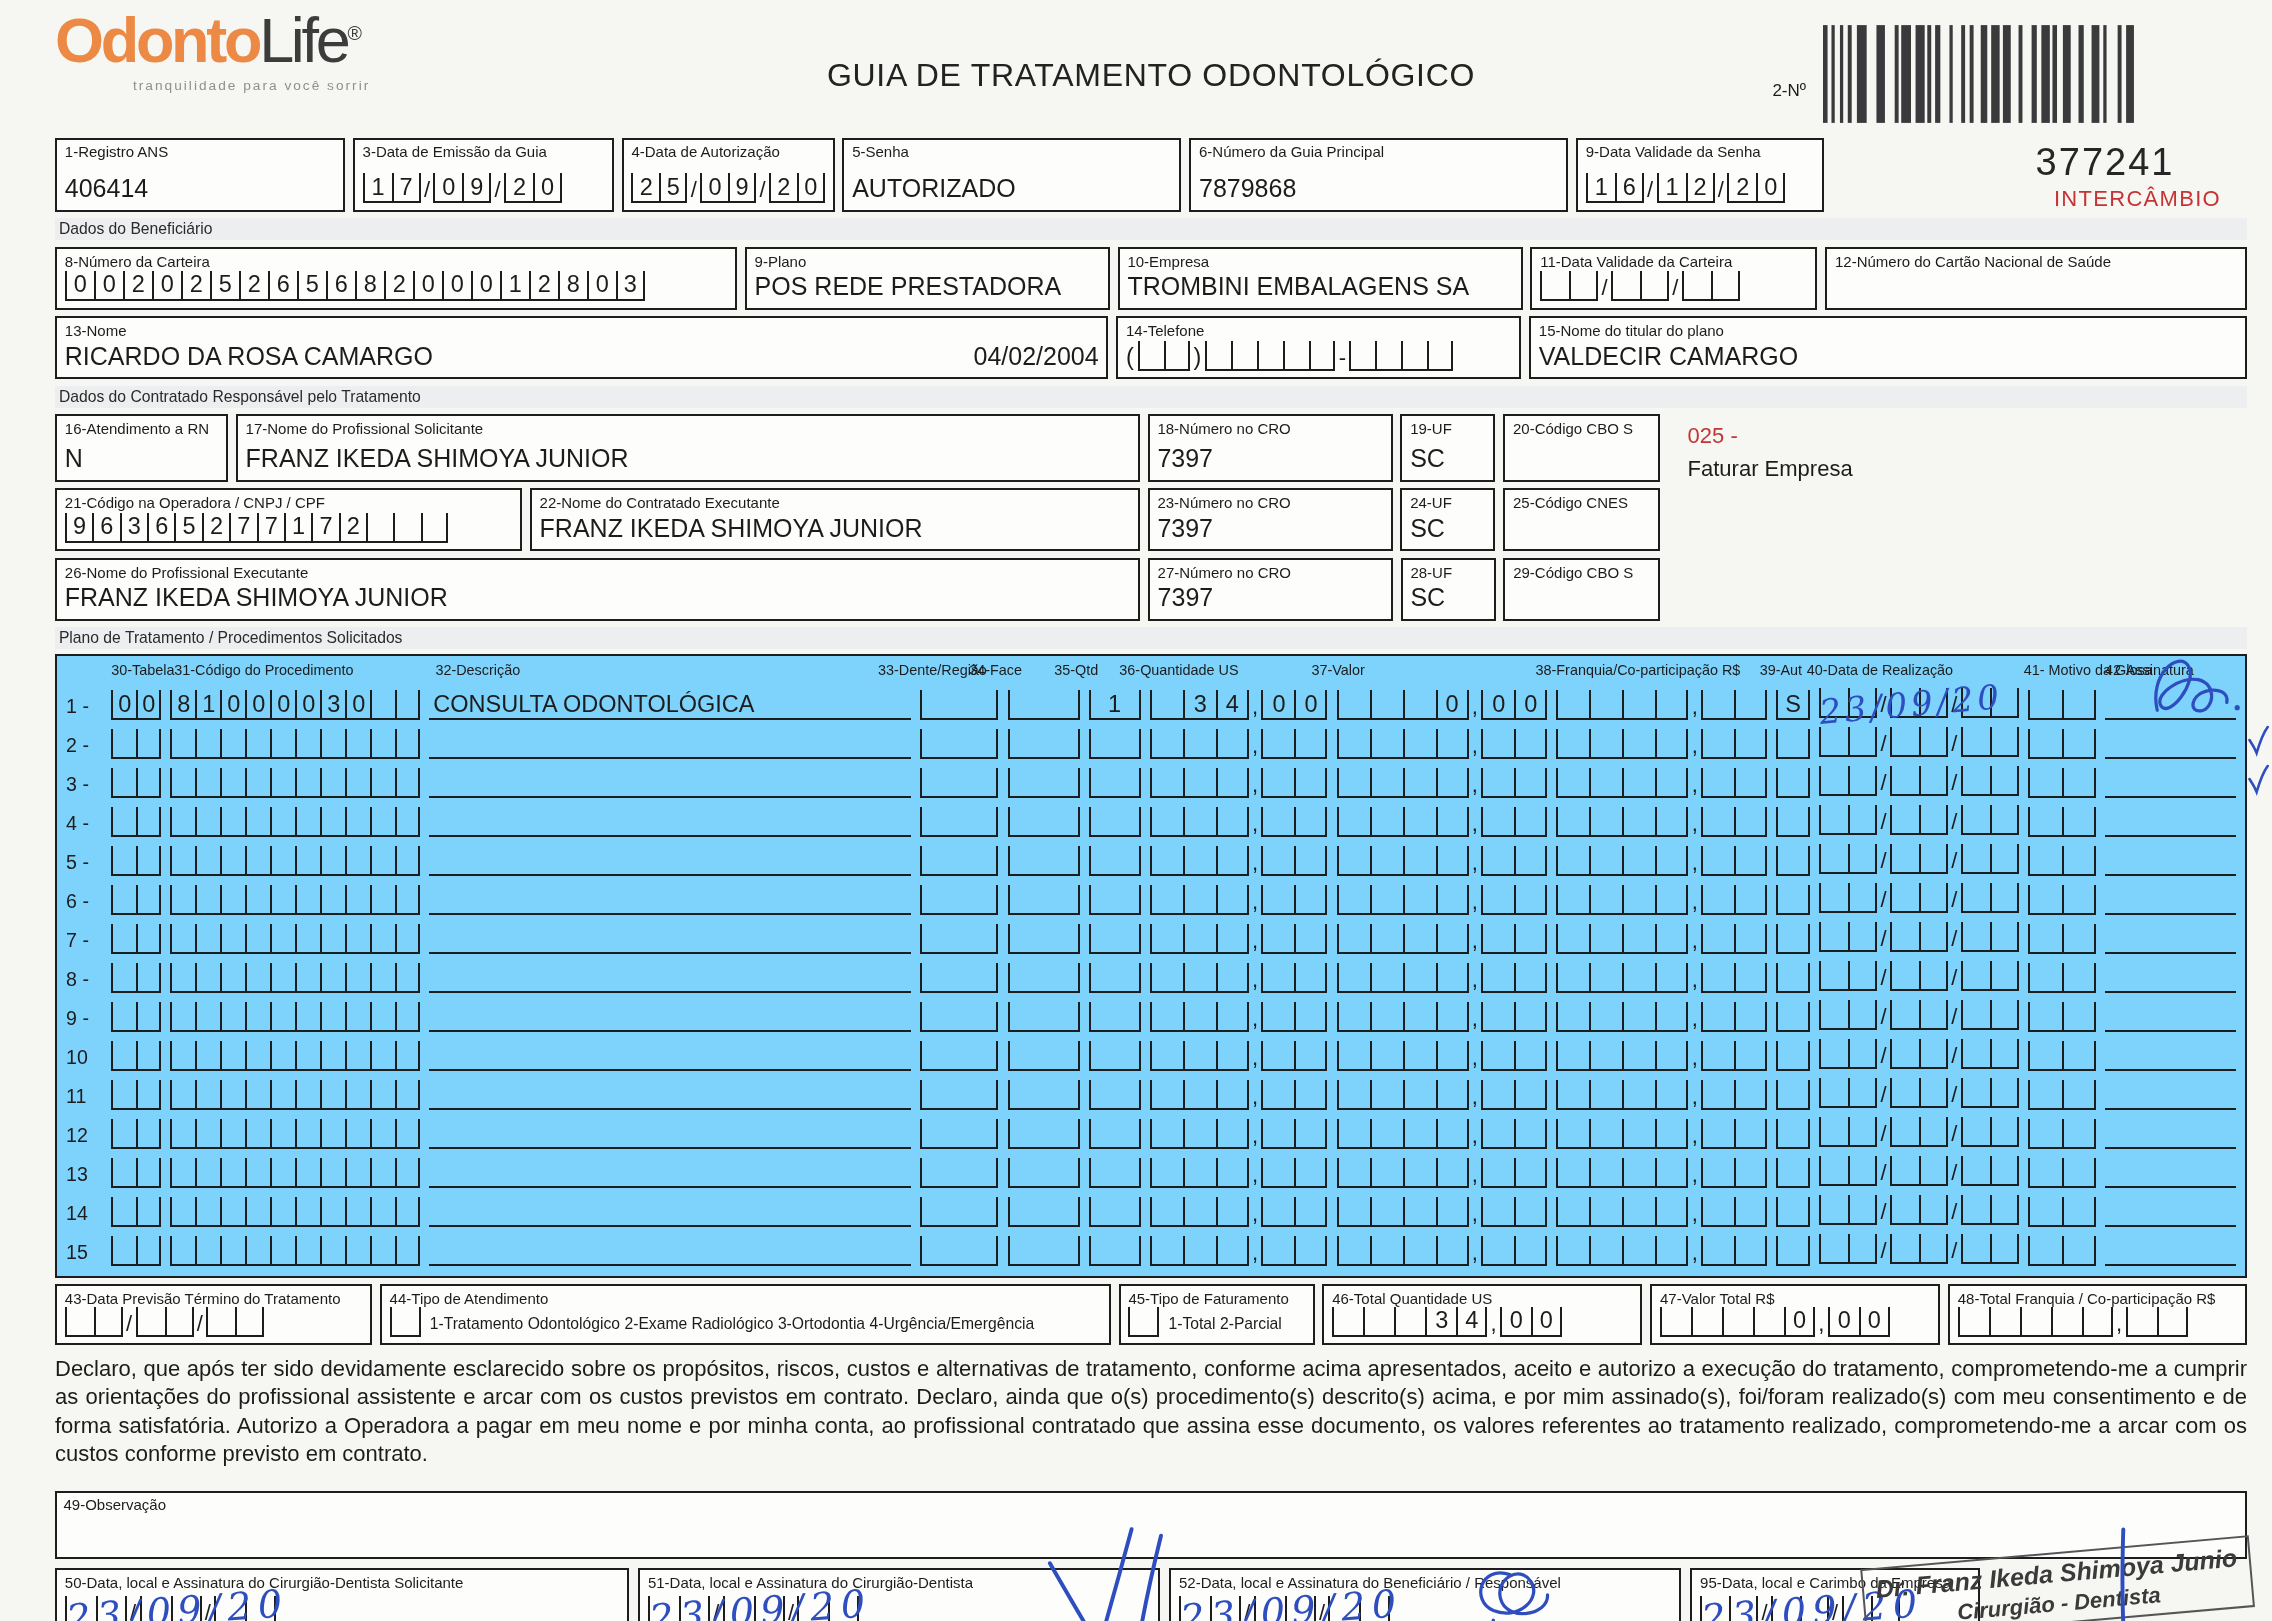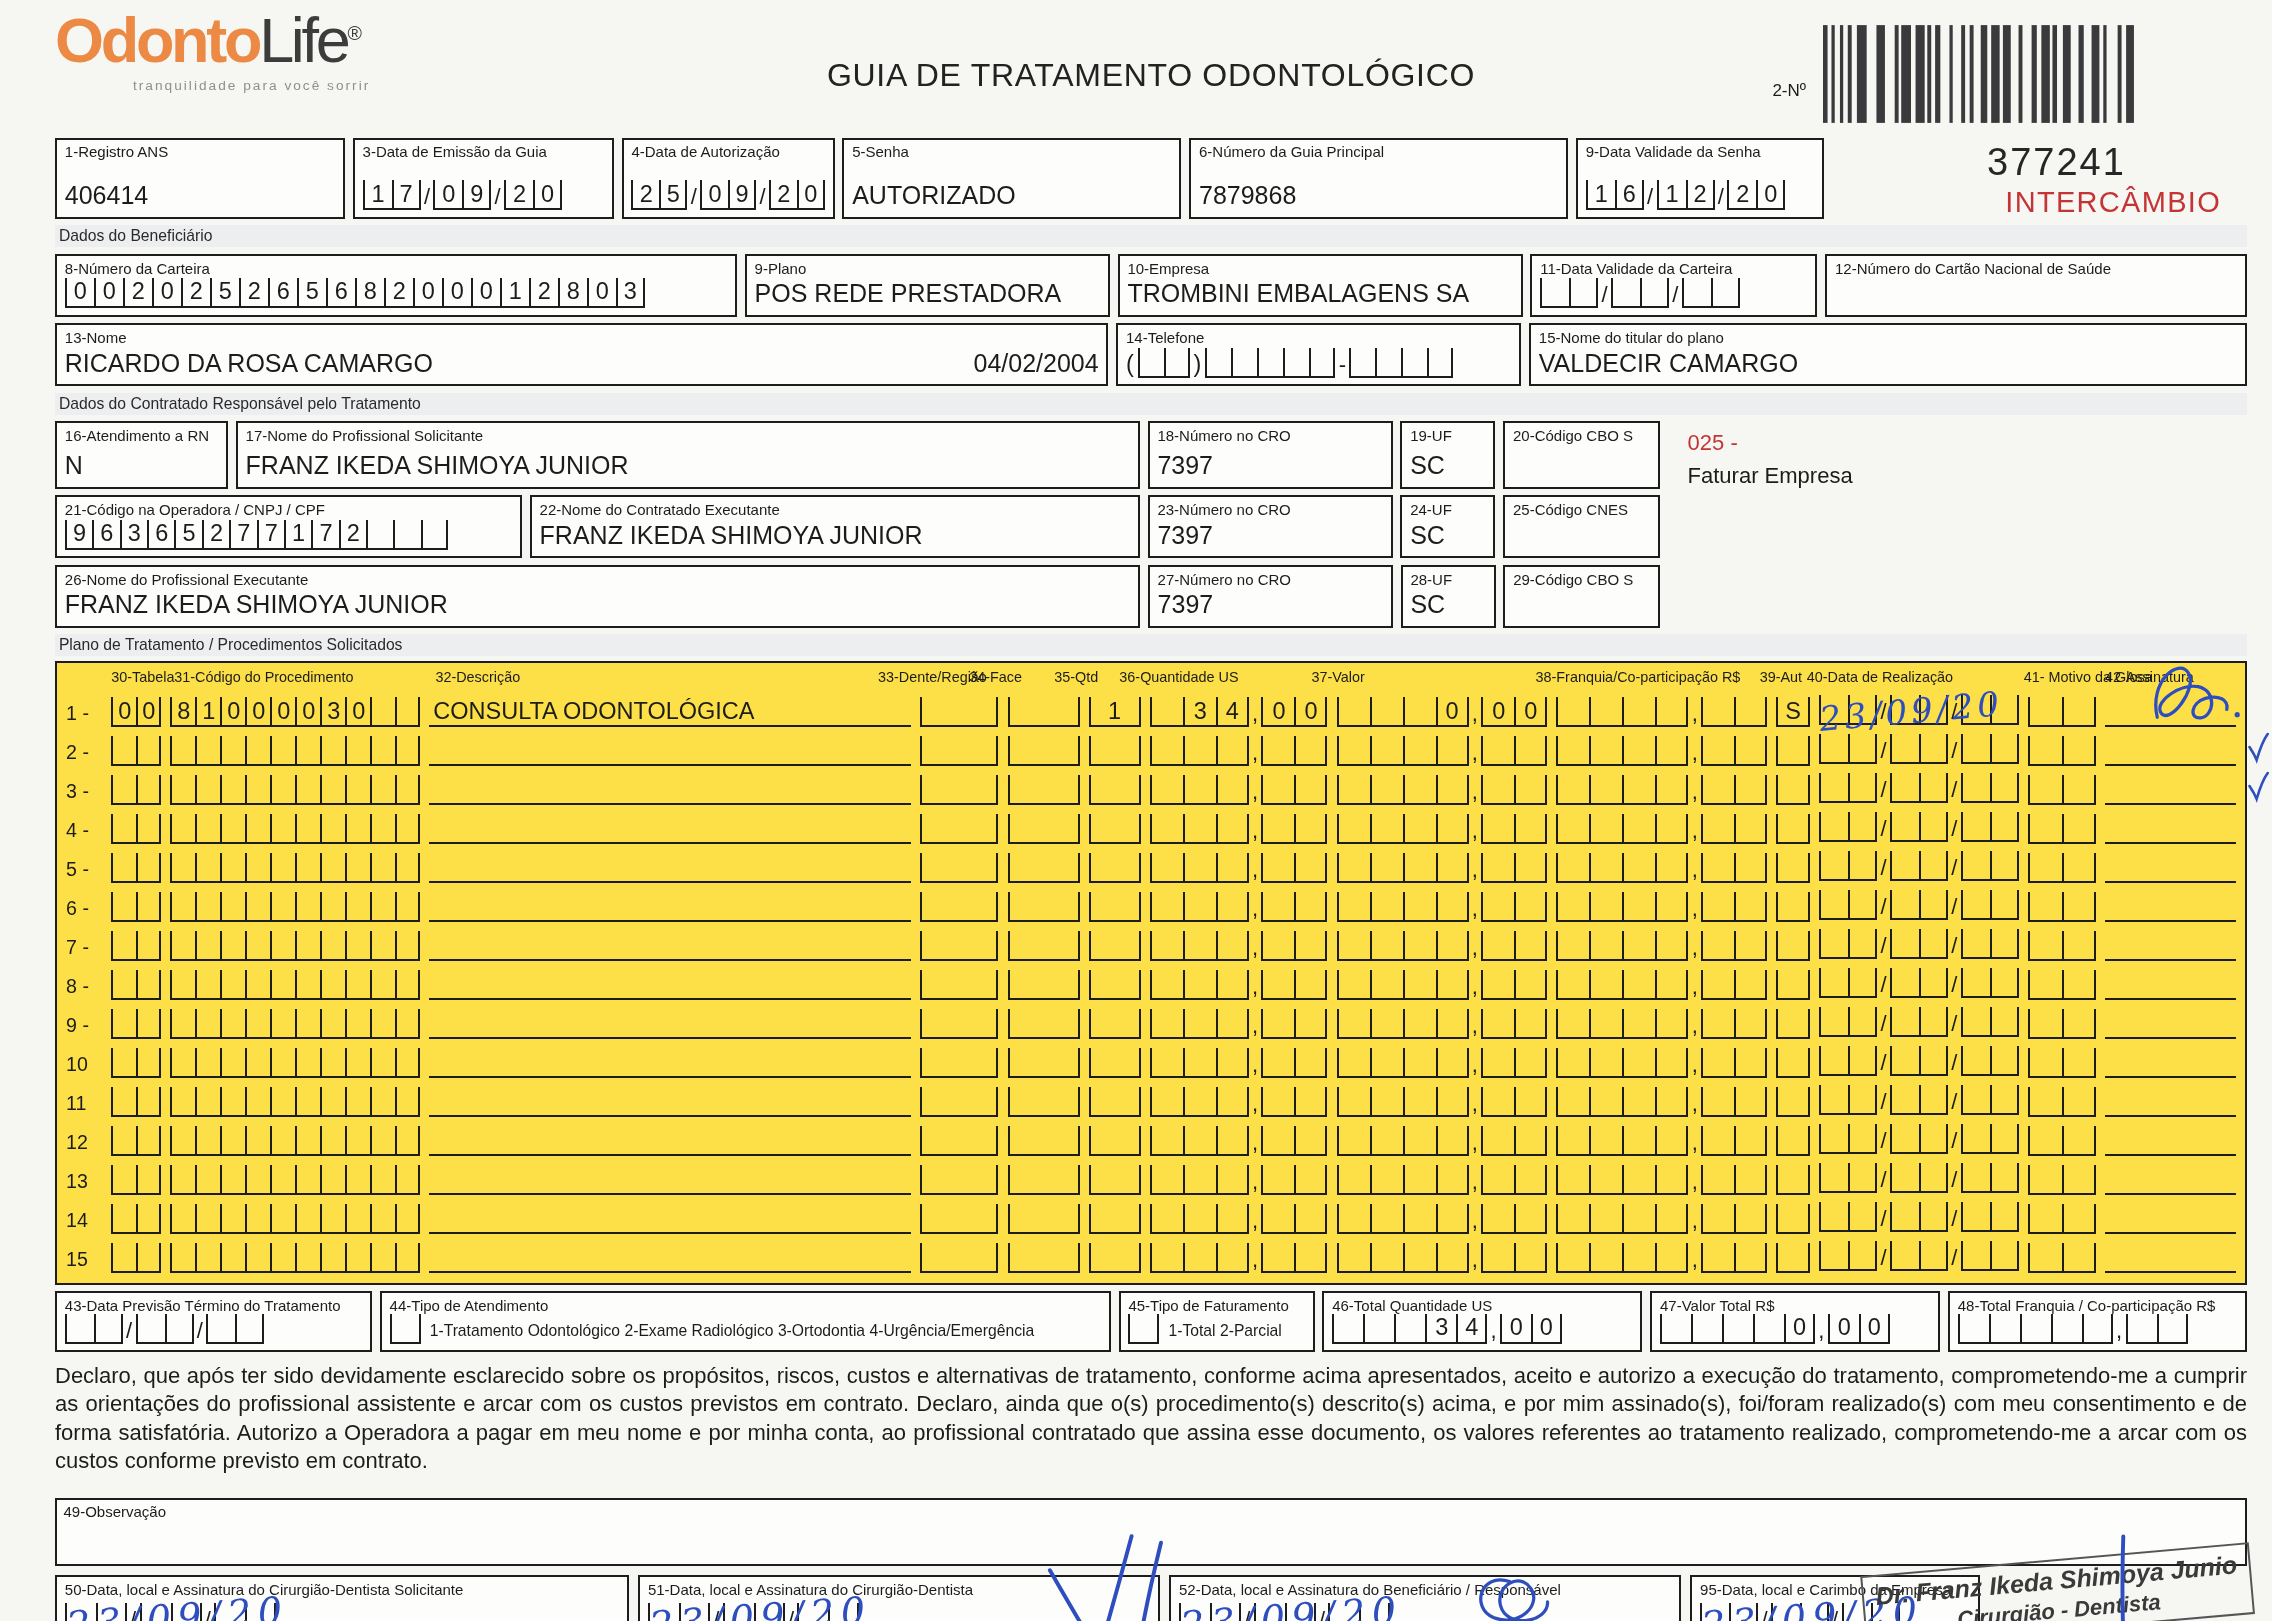--- a/index.html
+++ b/index.html
@@ -29,26 +29,26 @@
   
   .comb{display:inline-flex;align-items:flex-end;--cw:26px;}
   .comb .cell{width:var(--cw);height:30px;border-bottom:2.6px solid #1d1d1d;border-left:2px solid #1d1d1d;
         display:flex;align-items:flex-end;justify-content:center;font-size:23.5px;padding-bottom:0.7px;box-sizing:border-box;}
   .comb .cell.gend{border-right:2px solid #1d1d1d;}
   .comb-sep{font-size:22px;padding:0 3.3px;align-self:flex-end;}
   .phone{display:flex;align-items:flex-end;font-size:23.5px;gap:3.9px;}
   
   .numblock{margin-left:auto;text-align:left;padding-top:3.9px;padding-right:26px;}
   .num-big{font-size:38px;letter-spacing:2px;color:#262626;}
-  .num-red{font-size:29px;color:#c53434;letter-spacing:1.3px;margin-left:18.3px;margin-top:1.3px;}
+  .num-red{font-size:22px;color:#c53434;letter-spacing:1.3px;margin-left:18.3px;margin-top:1.3px;}
   .annot{padding:9.1px 0 0 19.6px;}
   .annot-code{font-size:22px;color:#c53434;}
   .annot-label{font-size:22px;color:#1c1c1c;margin-top:6.5px;}
   
-  .ttable{border:2.6px solid #1d1d1d;background:#fde047;margin-top:5.2px;padding:5.2px 9.1px 9.1px;box-sizing:border-box;}
+  .ttable{border:2.6px solid #1d1d1d;background:#7dd3fc;margin-top:5.2px;padding:5.2px 9.1px 9.1px;box-sizing:border-box;}
   .thead{display:flex;gap:9.1px;font-size:14.4px;white-space:nowrap;margin-bottom:3.9px;}
   .thead span{overflow:visible;}
   .trow{display:flex;gap:9.1px;align-items:flex-end;height:39px;}
   .rnum{width:36px;font-size:19.6px;flex:none;padding-bottom:2.6px;}
   .c-tab{--cw:25px;flex:none;}
   .c-cod{--cw:25px;flex:none;}
   .desc{flex:1;border-bottom:2.6px solid #1d1d1d;height:30px;display:flex;align-items:flex-end;
         font-size:23.5px;padding:0 3.9px 0.7px;}
   .c-dente{--cw:78px;flex:none;}
   .c-face{--cw:72px;flex:none;}

